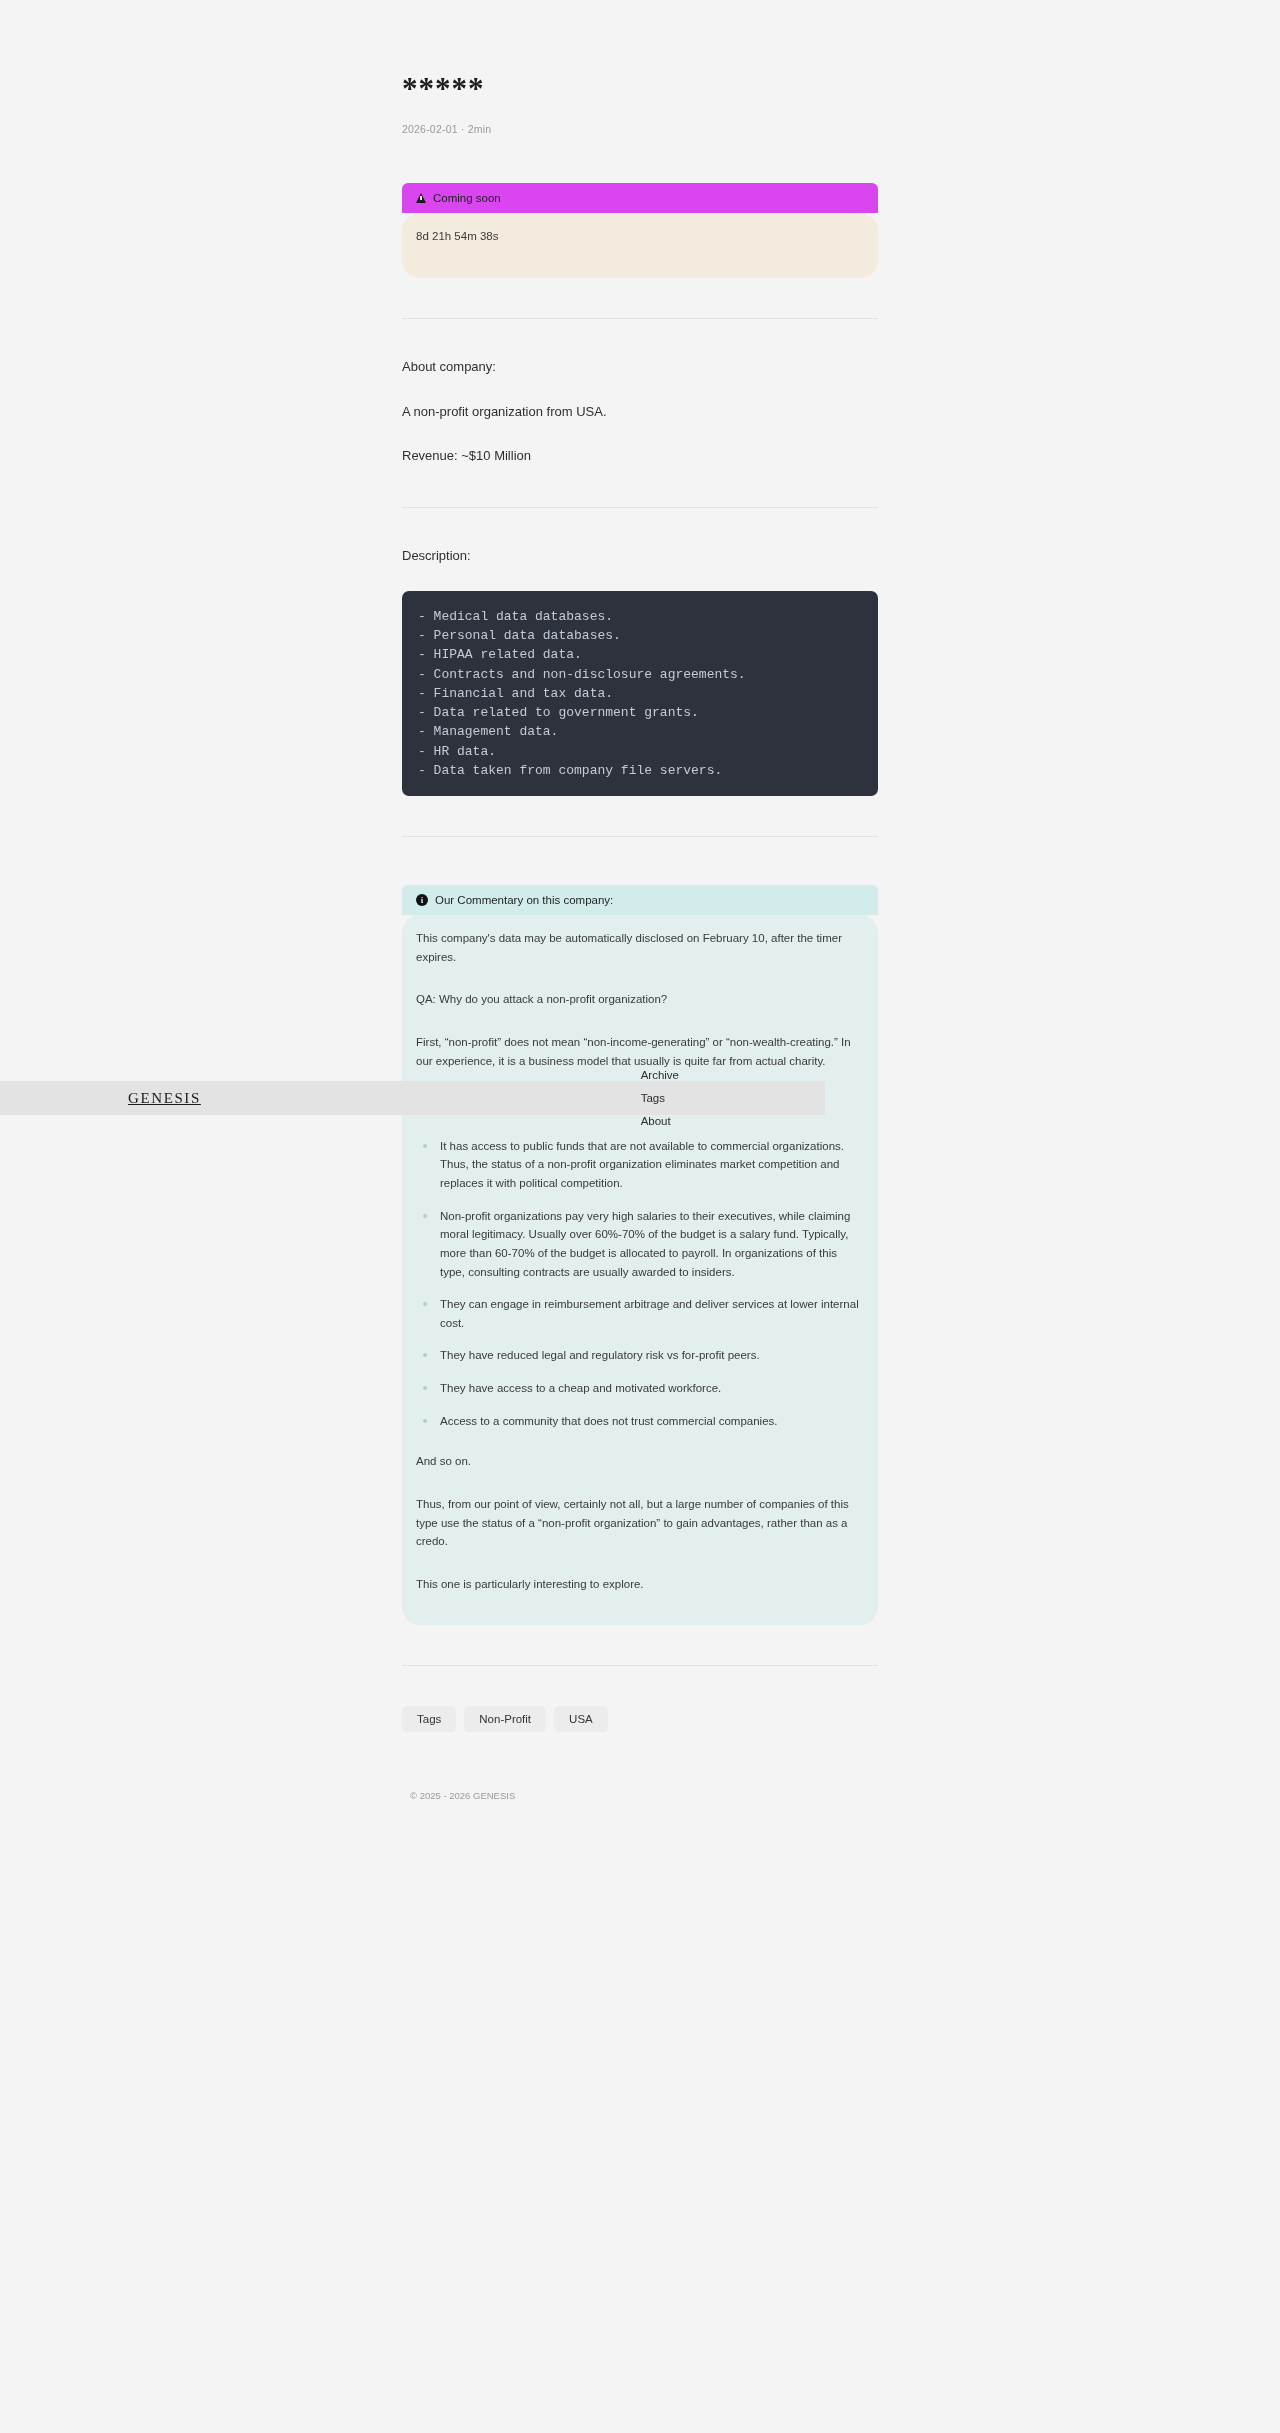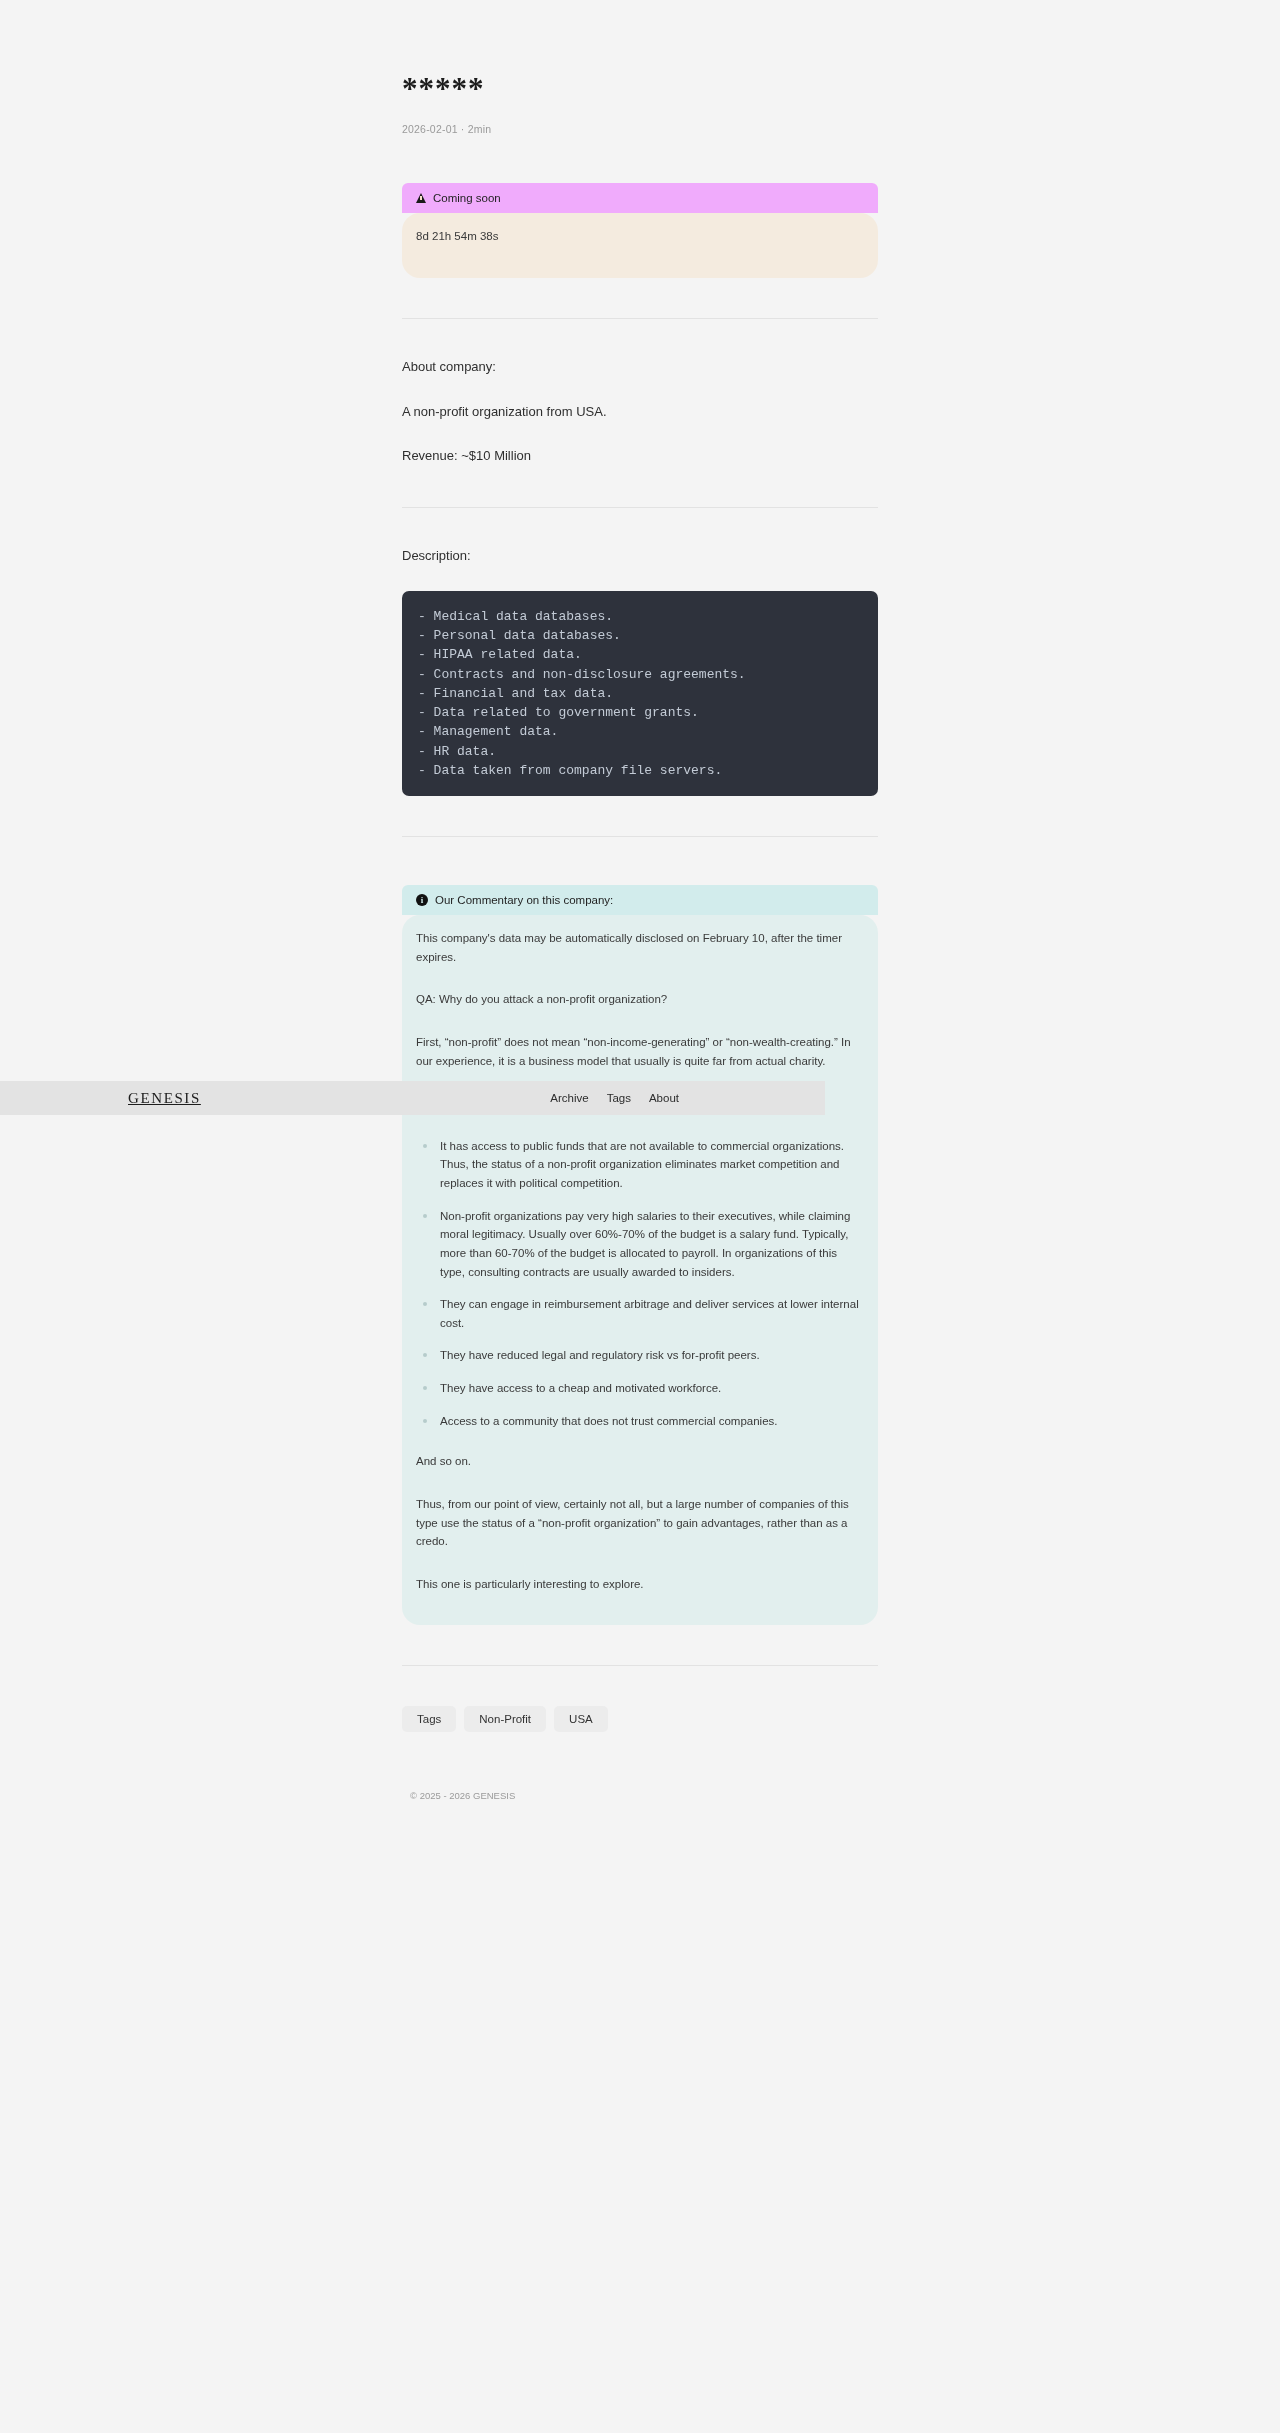--- a/index.html
+++ b/index.html
@@ -57,21 +57,21 @@
     gap: 7px;
     color: #1f1f1f;
   }
   .callout-body {
     font-size: 11.5px;
     padding: 14px 14px 32px 14px;
     color: #3a3a3a;
     line-height: 1.62;
     border-radius: 18px;
   }
-  .callout.warn .callout-head { background: #f0abfc; }
+  .callout.warn .callout-head { background: #d946ef; }
   .callout.warn .callout-body { background: #f4ebdf; }
   .callout.info .callout-head { background: #d2ecec; }
   .callout.info .callout-body { background: #e2efee; }
 
   .icon-tri {
     width: 0; height: 0;
     border-left: 5.5px solid transparent;
     border-right: 5.5px solid transparent;
     border-bottom: 10px solid #1a1a1a;
     position: relative;
@@ -210,21 +210,22 @@
     font-family: "Liberation Serif", serif;
     font-size: 15px;
     letter-spacing: 1.6px;
     color: #1d1d1d;
     margin-left: 128px;
   }
   .navbar .navlinks {
     margin-left: auto;
     margin-right: 146px;
     display: flex;
-    gap: 18px;
+    gap: 11px;
+    flex-direction: column;
   }
   .navbar .navlinks a {
     font-size: 11.5px;
     color: #2d2d2d;
     text-decoration: none;
   }
 </style>
 </head>
 <body>
 

